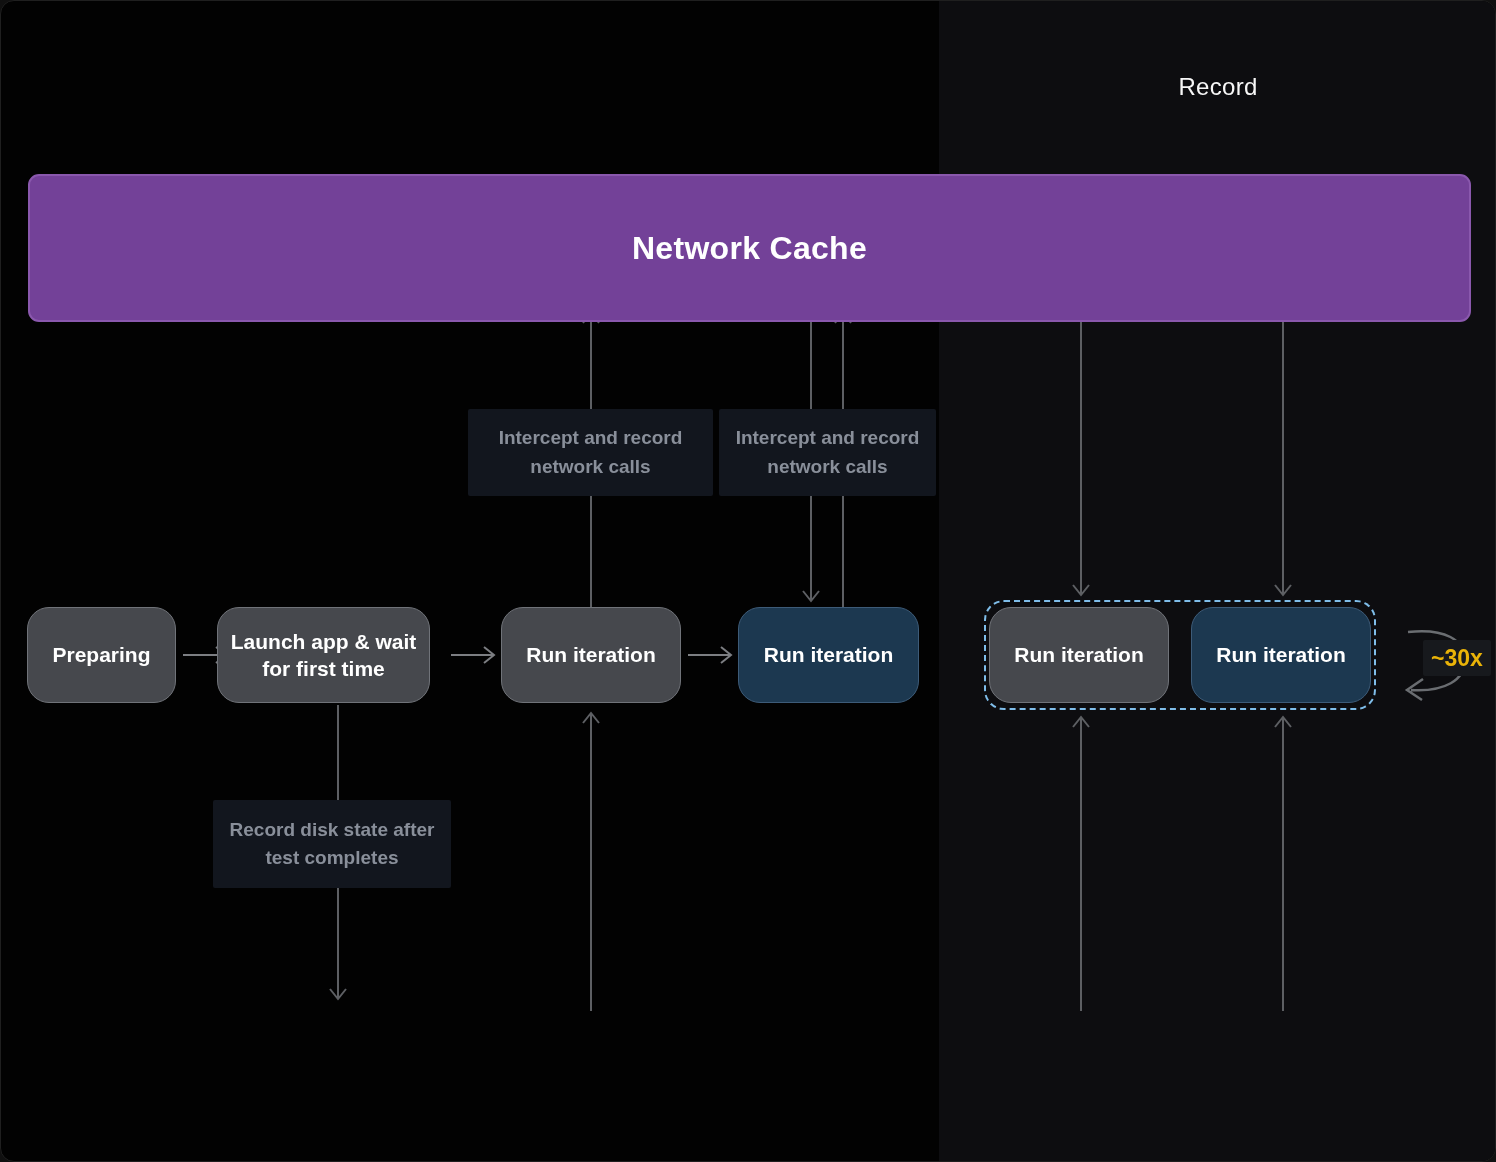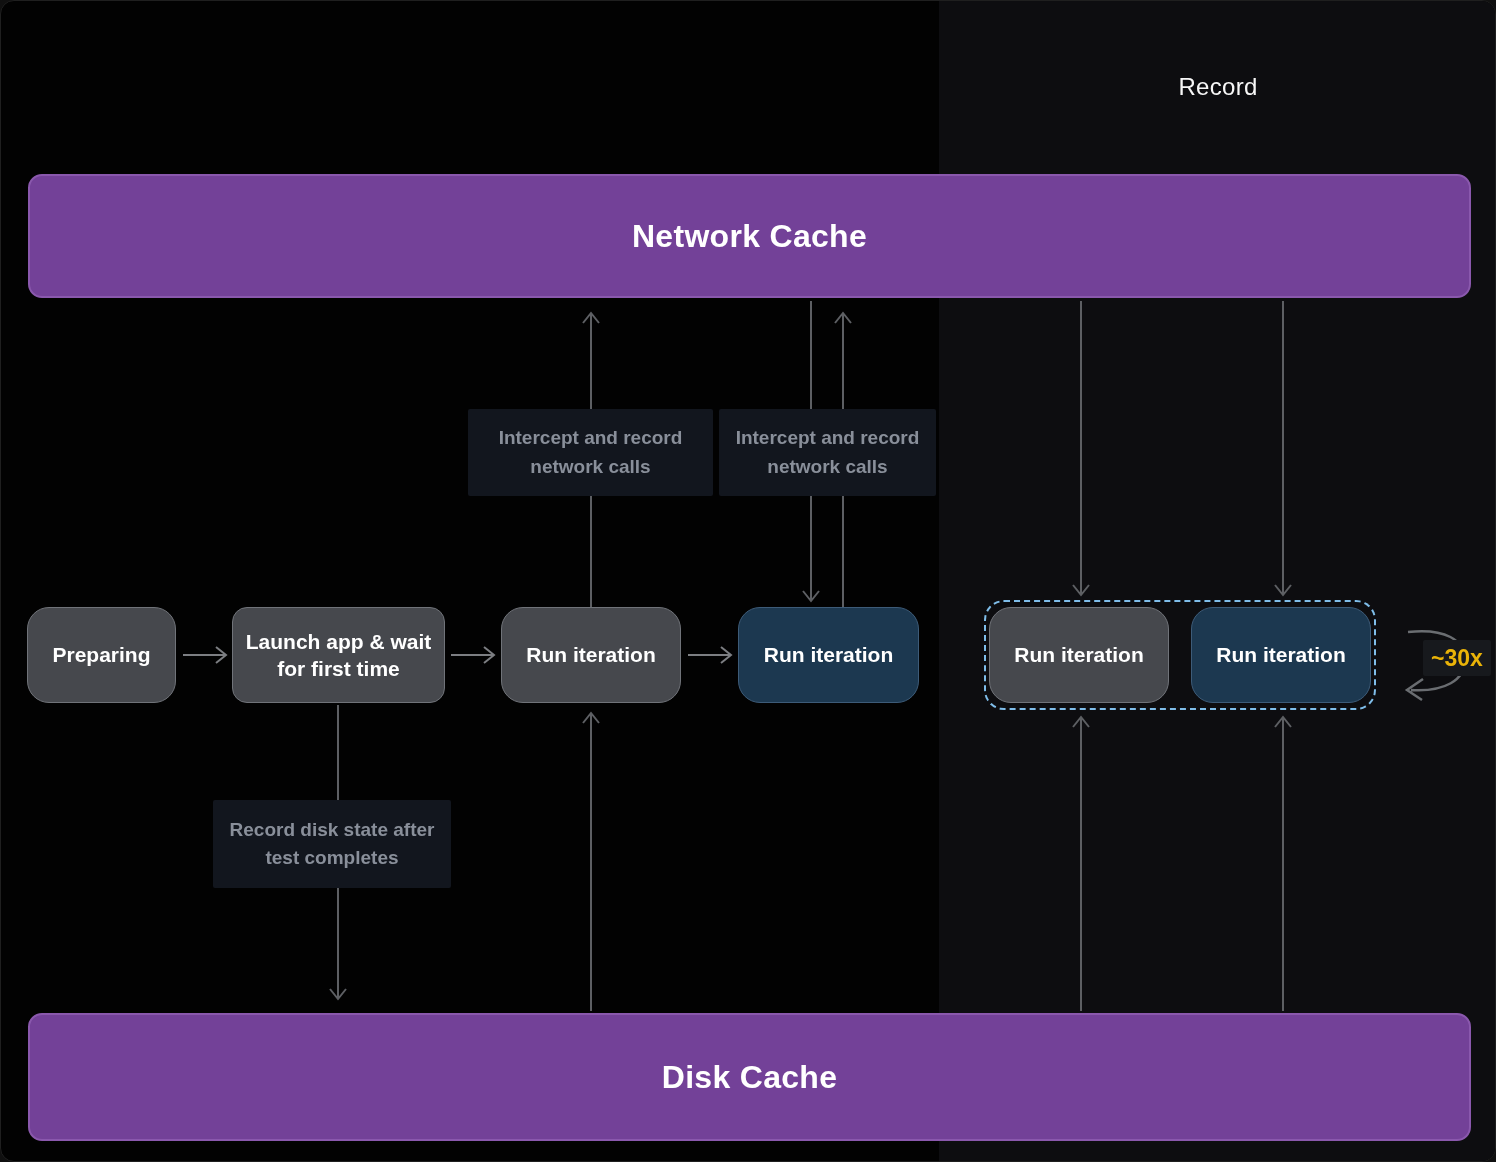--- a/index.html
+++ b/index.html
@@ -45,21 +45,21 @@
     border-radius: 14px;
     box-sizing: border-box;
     display: flex;
     align-items: center;
     justify-content: center;
     color: #ffffff;
     font-size: 32px;
     font-weight: 700;
     letter-spacing: 0.3px;
   }
-  #network-cache-bar { top: 173px; height: 124px; }
+  #network-cache-bar { top: 173px; height: 148px; border-radius: 11px; }
   #disk-cache-bar    { top: 1012px; height: 128px; }
 
   #connector-layer {
     position: absolute;
     left: 0; top: 0;
     width: 1496px; height: 1162px;
   }
 
   .node {
     position: absolute;
@@ -79,21 +79,21 @@
   }
   .node-gray {
     background: #46484d;
     border: 1.5px solid #707379;
   }
   .node-blue {
     background: #1c3850;
     border: 1.5px solid #3d5b78;
   }
   #node-activate   { left: 26px;  width: 149px; }
-  #node-launch-app { left: 231px; width: 213px; border-radius: 15px; }
+  #node-launch-app { left: 216px; width: 213px; }
   #node-run-1      { left: 500px; width: 180px; }
   #node-run-2      { left: 737px; width: 181px; }
   #node-run-3      { left: 988px;  width: 180px; }
   #node-run-4      { left: 1190px; width: 180px; }
 
   #dashed-loop-box {
     position: absolute;
     left: 983px; top: 599px;
     width: 392px; height: 110px;
     border: 2px dashed #7fbde9;
@@ -164,23 +164,20 @@
     <path d="M1282 1010 L1282 716 M1274 726 L1282 716 L1290 726" stroke="#5d5f63" stroke-width="2"></path>
 
     <path d="M1407 631 C1444 627 1464 639 1464 659 C1464 679 1444 691 1410 689 M1422 678 L1406 689 L1421 699" stroke="#6a6d71" stroke-width="2.5"></path>
   </svg>
 
   <div id="header-running" class="section-header">Record</div>
 
   <div id="network-cache-bar" class="cache-bar">
     <span>Network Cache</span>
   </div>
-  <div id="disk-cache-bar" class="cache-bar">
-    <span>Disk Cache</span>
-  </div>
 
   <div id="annotation-intercept-left" class="annotation">Intercept and record network calls</div>
   <div id="annotation-intercept-right" class="annotation">Intercept and record network calls</div>
   <div id="annotation-record-disk" class="annotation">Record disk state after test completes</div>
 
   <div id="node-activate" class="node node-gray">
     <span>Preparing</span>
   </div>
   <div id="node-launch-app" class="node node-gray">
     <span>Launch app &amp; wait for first time</span>

